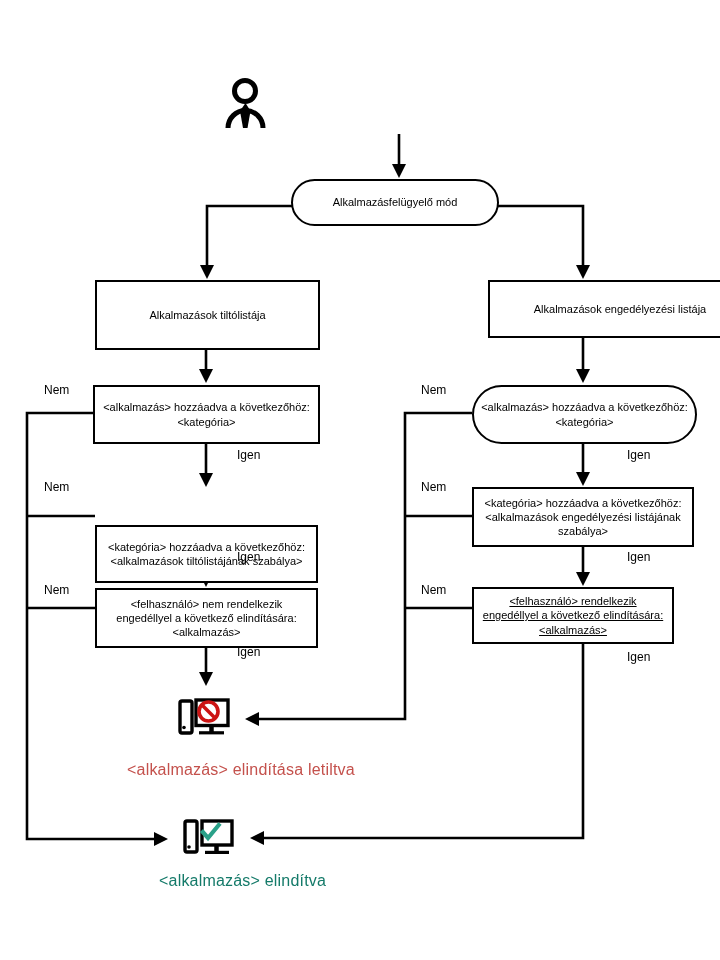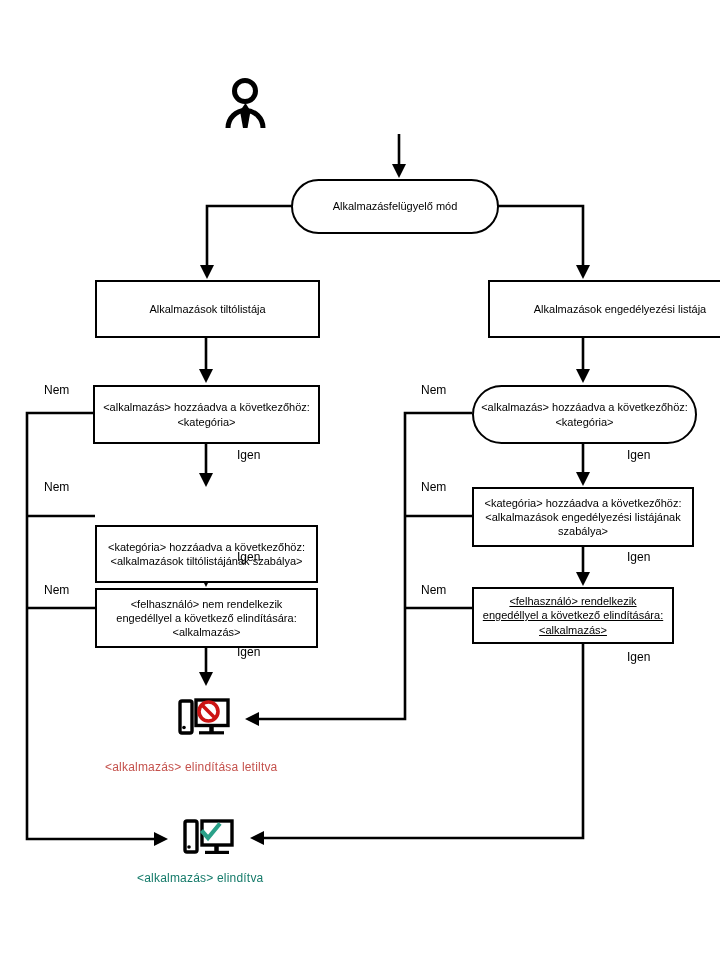--- a/index.html
+++ b/index.html
@@ -11,21 +11,21 @@
   .node{
     position:absolute;box-sizing:border-box;background:#fff;border:2.6px solid #000;
     display:flex;align-items:center;justify-content:center;text-align:center;
     font-size:11px;line-height:1.3;padding:2px 7px;
   }
   .node.stadium{border-radius:30px;}
   .lbl{
     position:absolute;font-size:12px;line-height:1.1;white-space:nowrap;color:#000000;
   }
   .result{
-    position:absolute;font-size:12px;line-height:1.2;white-space:nowrap;letter-spacing:.2px;
+    position:absolute;font-size:16px;line-height:1.2;white-space:nowrap;letter-spacing:.2px;margin-left:22px;
   }
   .result.blocked{color:var(--blocked-text,#c4514c);}
   .result.started{color:var(--started-text,#147a69);}
   .edge{stroke:var(--line,#000);stroke-width:2.6;fill:none;}
   .head{fill:var(--line,#000);stroke:none;}
 </style>
 </head>
 <body>
 
 <div class="canvas">
@@ -111,25 +111,25 @@
       <rect x="185" y="821" width="12" height="31" rx="2" fill="#fff" stroke="#000" stroke-width="3.4"></rect>
       <circle cx="189" cy="847" r="1.8" fill="#000"></circle>
       <rect x="202" y="821" width="30" height="24" fill="#fff" stroke="#000" stroke-width="3.4"></rect>
       <path d="M216.5,845 v7" stroke="#000" stroke-width="4.5"></path>
       <path d="M205,852.4 h24" stroke="#000" stroke-width="3.2"></path>
       <path d="M201.5,830.5 l6.5,7.5 12,-14.5" fill="none" stroke="var(--started-icon,#2aa189)" stroke-width="4.2"></path>
     </g>
   </svg>
 
 
-  <div class="node stadium" style="left:291px;top:179px;width:208px;height:55px;align-items:center;">
+  <div class="node stadium" style="left:291px;top:179px;width:208px;height:47px;align-items:center;">
     <span>Alkalmazásfelügyelő mód</span>
   </div>
 
-  <div class="node" style="left:95px;top:280px;width:225px;height:58px;">
+  <div class="node" style="left:95px;top:280px;width:225px;height:70px;">
     <span>Alkalmazások tiltólistája</span>
   </div>
 
   <div class="node" style="left:488px;top:280px;width:264px;height:58px;">
     <span>Alkalmazások engedélyezési listája</span>
   </div>
 
   <div class="node" style="left:93px;top:385px;width:227px;height:59px;">
     <span>&lt;alkalmazás&gt; hozzáadva a következőhöz: &lt;kategória&gt;</span>
   </div>

